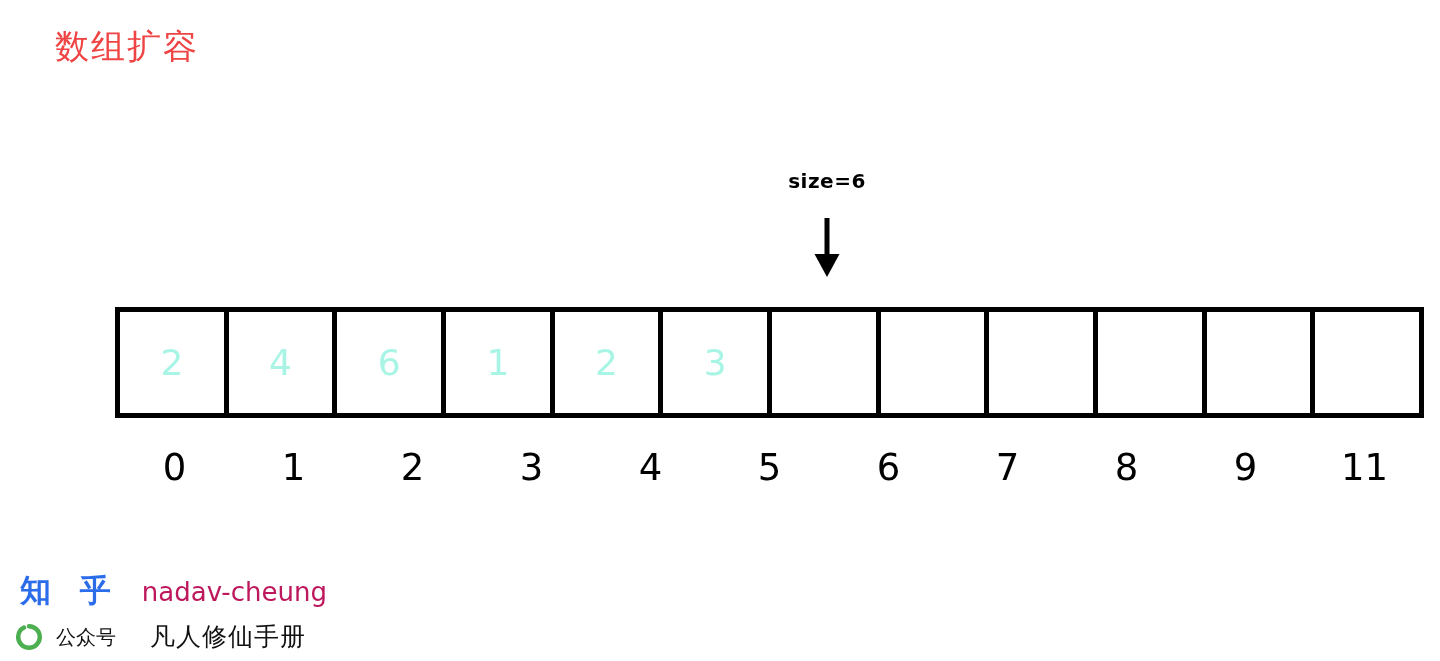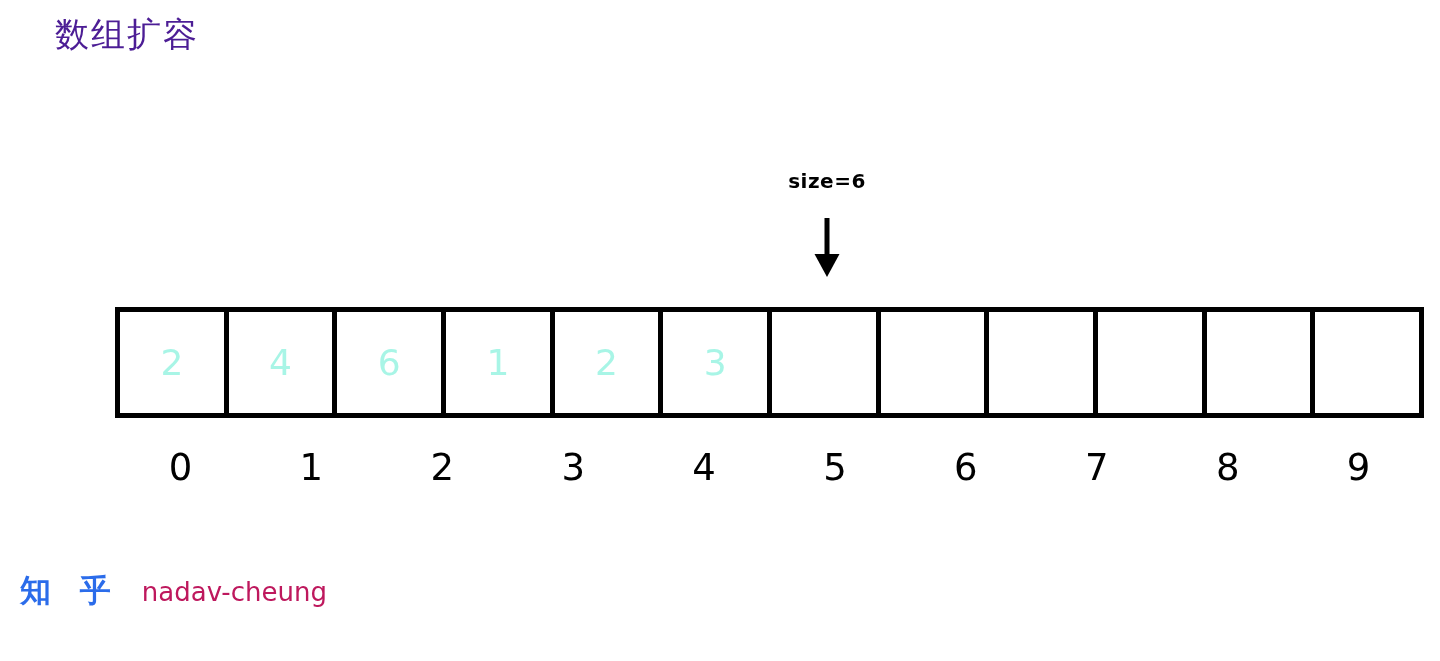--- a/index.html
+++ b/index.html
@@ -13,26 +13,26 @@
     position: relative;
     overflow: hidden;
     font-family: "Liberation Sans", sans-serif;
     -webkit-font-smoothing: antialiased;
   }
 
   
   #page-title {
     position: absolute;
     left: 55px;
-    top: 12px;
+    top: 24px;
     font-family: "DejaVu Serif", "Liberation Serif", serif;
     font-size: 34px;
     line-height: 44px;
     letter-spacing: 2px;
-    color: #4c1d95;
+    color: #ef4444;
     white-space: nowrap;
   }
 
   
   #size-pointer {
     position: absolute;
     left: 827px;
     top: 162px;
     width: 0;
     height: 0;
@@ -230,23 +230,36 @@
   <div class="index-label">0</div>
   <div class="index-label">1</div>
   <div class="index-label">2</div>
   <div class="index-label">3</div>
   <div class="index-label">4</div>
   <div class="index-label">5</div>
   <div class="index-label">6</div>
   <div class="index-label">7</div>
   <div class="index-label">8</div>
   <div class="index-label">9</div>
+  <div class="index-label">11</div>
 </div>
 
 <div id="footer">
 
   <div id="zhihu-row">
     <span id="zhihu-logo">知 乎</span>
     <span id="zhihu-user">nadav-cheung</span>
   </div>
 
+  <div id="mp-row">
+    <span id="mp-icon">
+      <svg width="26" height="26" viewBox="0 0 26 26" xmlns="http://www.w3.org/2000/svg">
+        <path d="M13 2.2 A10.8 10.8 0 0 1 23.8 13 A10.8 10.8 0 0 1 13 23.8 A10.8 10.8 0 0 1 2.2 13" fill="none" stroke="#4caf50" stroke-width="4.4" stroke-linecap="round"></path>
+        <path d="M2.2 13 A10.8 10.8 0 0 1 8.0 3.5" fill="none" stroke="#4caf50" stroke-width="4.4" stroke-linecap="round"></path>
+        <path d="M12.6 7.2 A5.9 5.9 0 0 0 7.1 15.6" fill="none" stroke="#ffffff" stroke-width="2.6" stroke-linecap="round"></path>
+        <path d="M13.4 18.9 A5.9 5.9 0 0 0 18.9 10.5" fill="none" stroke="#ffffff" stroke-width="2.6" stroke-linecap="round"></path>
+      </svg>
+    </span>
+    <span id="mp-kind">公众号</span>
+    <span id="mp-name">凡人修仙手册</span>
+  </div>
 
 </div>
 
 </body></html>

